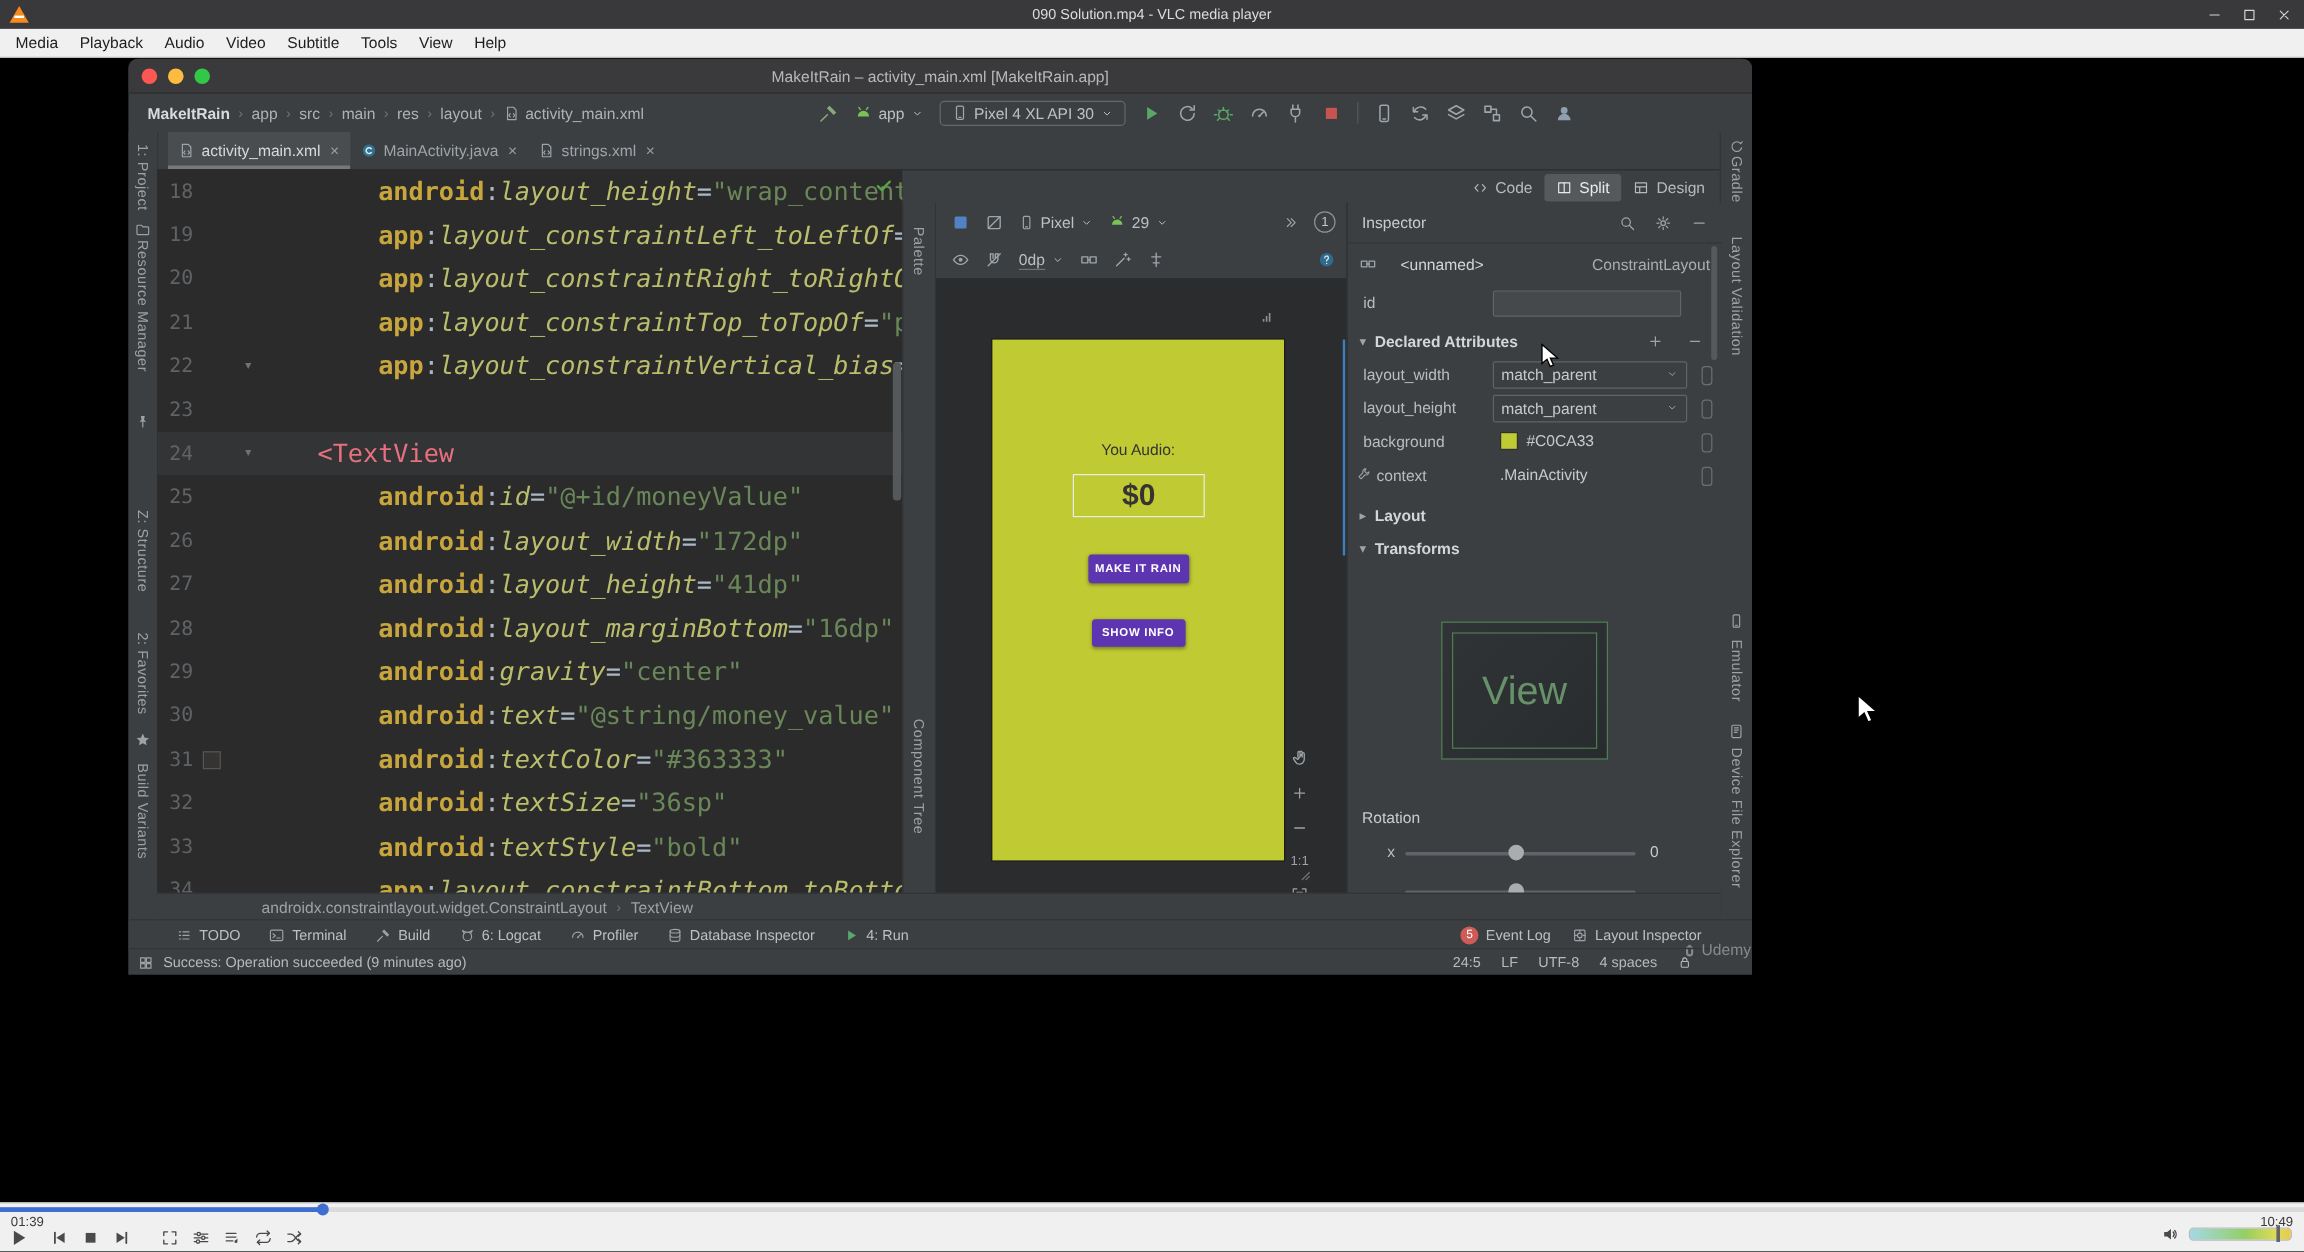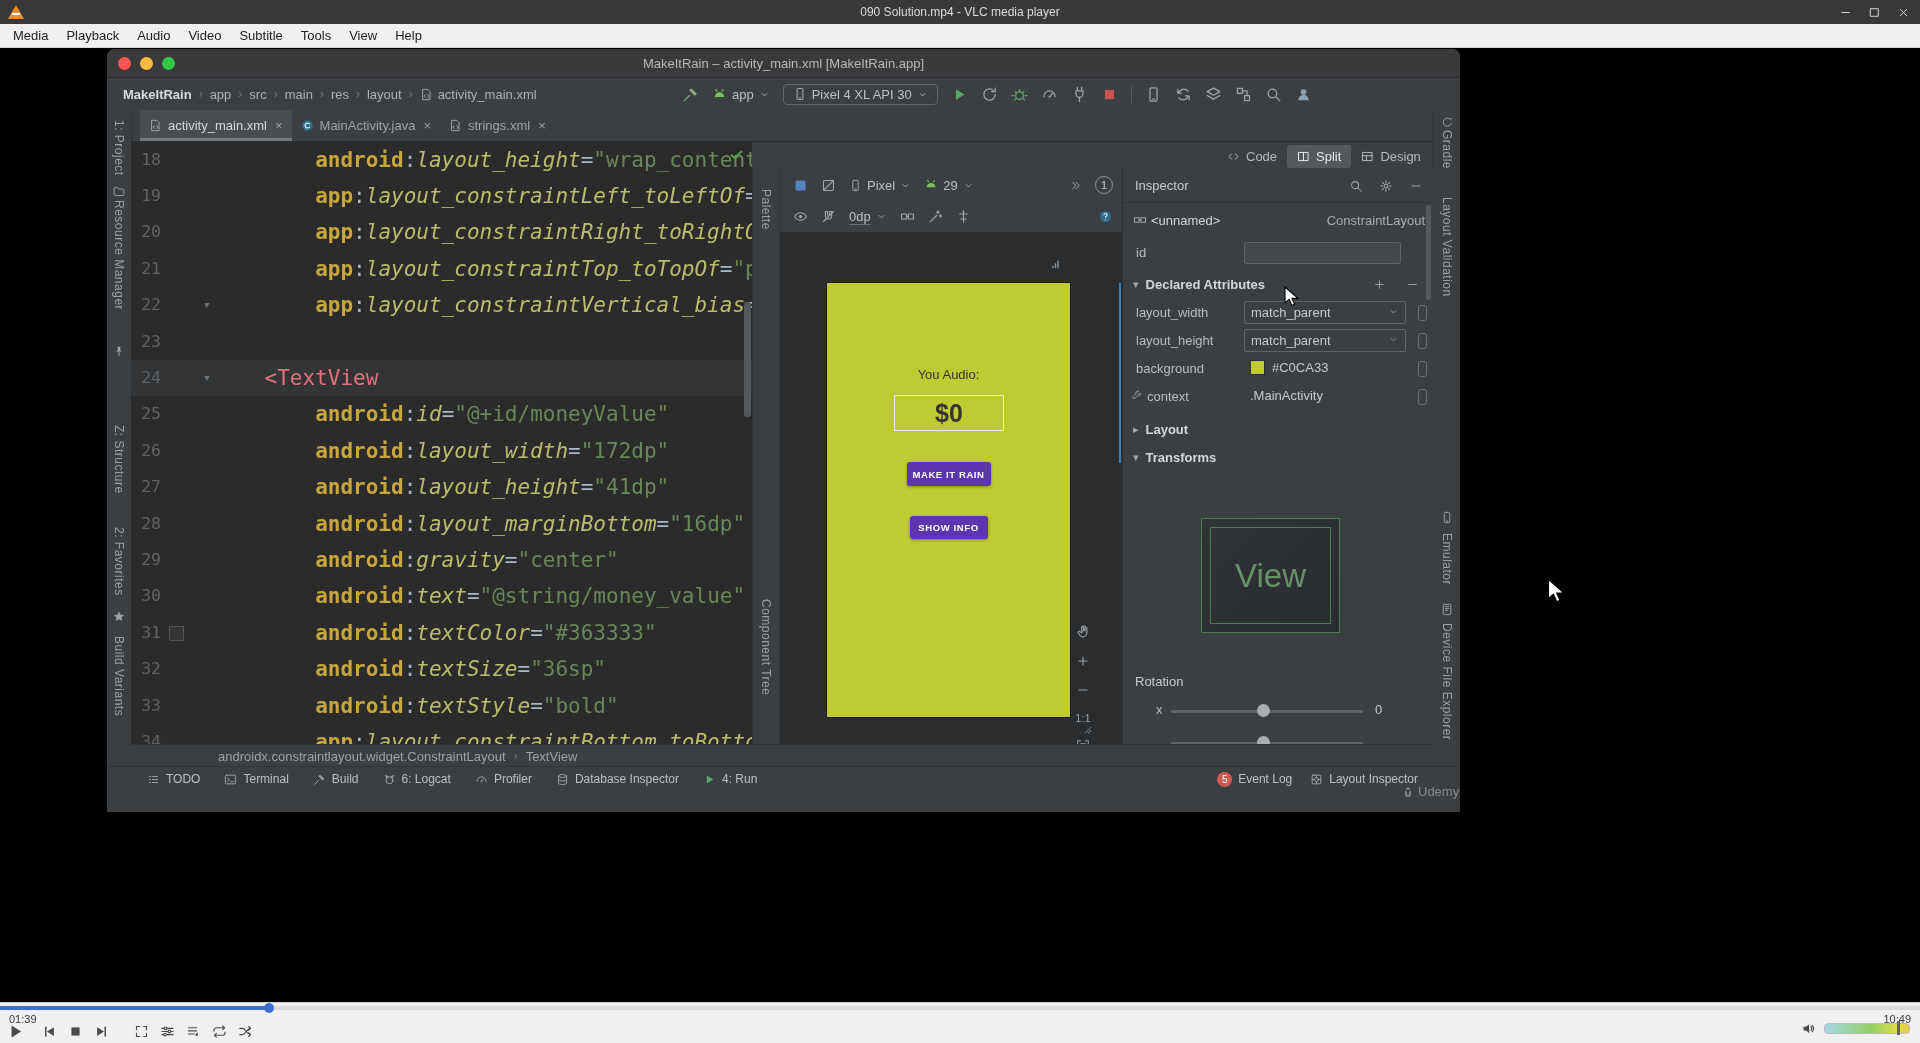--- a/index.html
+++ b/index.html
@@ -114,21 +114,21 @@
   .grip{position:absolute;right:30px;bottom:6px;color:#6e7376;}
 
   
   .attrs{position:absolute;left:1015px;top:120px;width:312px;height:575px;background:#3c3f41;
     border-left:1px solid #2b2d2f;overflow:hidden;}
   .a-header{position:absolute;top:0;left:0;right:0;height:33px;border-bottom:1px solid #323537;
     display:flex;align-items:center;}
   .a-title{padding-left:12px;color:#c9ccce;}
   .a-hicons{position:absolute;right:12px;display:flex;gap:16px;color:#9fa4a8;}
   .a-comp{position:absolute;top:36px;height:30px;left:0;right:0;display:flex;align-items:center;
-    padding:0 10px;gap:4px;color:#9fa6ab;}
+    padding:0 10px;gap:20px;color:#9fa6ab;}
   .a-compname{color:#d3d6d8;} .a-comptype{margin-left:auto;color:#a9adb0;}
   .a-idrow{position:absolute;top:69px;height:28px;left:0;right:0;}
   .a-rlabel{position:absolute;left:13px;top:50%;transform:translateY(-50%);color:#b9bdc0;}
   .afield{position:absolute;left:121px;top:4px;width:155px;height:20px;border:1px solid #5f6468;
     background:#45494b;border-radius:2px;}
   .a-sec{position:absolute;left:0;right:0;height:28px;display:flex;align-items:center;
     padding-left:10px;gap:7px;color:#d4d7d9;font-weight:bold;}
   .a-arrow{color:#9fa4a8;font-size:11px;font-weight:normal;}
   .a-sec-icons{position:absolute;right:16px;display:flex;gap:20px;color:#9fa4a8;}
   .a-row{position:absolute;left:0;right:0;height:28px;}
@@ -862,20 +862,40 @@
                 <rect x="4" y="4" width="16" height="16" rx="1.5"></rect>
                 <circle cx="12" cy="12" r="3.5"></circle>
                 <path d="M12 4v3M12 17v3M4 12h3M17 12h3"></path>
               </svg>
             </span>
             <span>Layout Inspector</span>
           </span>
         </div>
     </div>
 
+    <div class="statusbar">
+      <span class="sb-grid" id="sb-grid">
+          <svg width="13" height="13" viewBox="0 0 24 24" fill="none" stroke="currentColor" stroke-width="1.8" stroke-linecap="round" stroke-linejoin="round">
+            <path d="M4 4h7v7H4ZM13 4h7v7h-7ZM4 13h7v7H4ZM13 13h7v7h-7Z"></path>
+          </svg>
+        </span>
+      <span class="status-msg">Success: Operation succeeded (9 minutes ago)</span>
+      <span class="status-right">
+        <span>24:5</span>
+        <span>LF</span>
+        <span>UTF-8</span>
+        <span>4 spaces</span>
+        <span class="iw" id="lock-icon">
+            <svg width="12" height="12" viewBox="0 0 24 24" fill="none" stroke="currentColor" stroke-width="1.8" stroke-linecap="round" stroke-linejoin="round">
+              <rect x="6" y="10.5" width="12" height="9.5" rx="1.5"></rect>
+              <path d="M8.5 10.5V8a3.5 3.5 0 0 1 7 0v2.5"></path>
+            </svg>
+          </span>
+      </span>
+    </div>
   </div>
 
   <div class="udemy">
     <svg width="12" height="12" viewBox="0 0 24 24" fill="currentColor">
         <path d="M12 2l6 5h-12z"></path>
         <path d="M6 10v6a6 6 0 0 0 12 0v-6h-3.5v6a2.5 2.5 0 0 1-5 0v-6z"></path>
       </svg>
     <span>Udemy</span>
   </div>
   <svg class="cursor" style="left:1284px;top:239px" width="17" height="22" viewBox="0 0 17 22">

